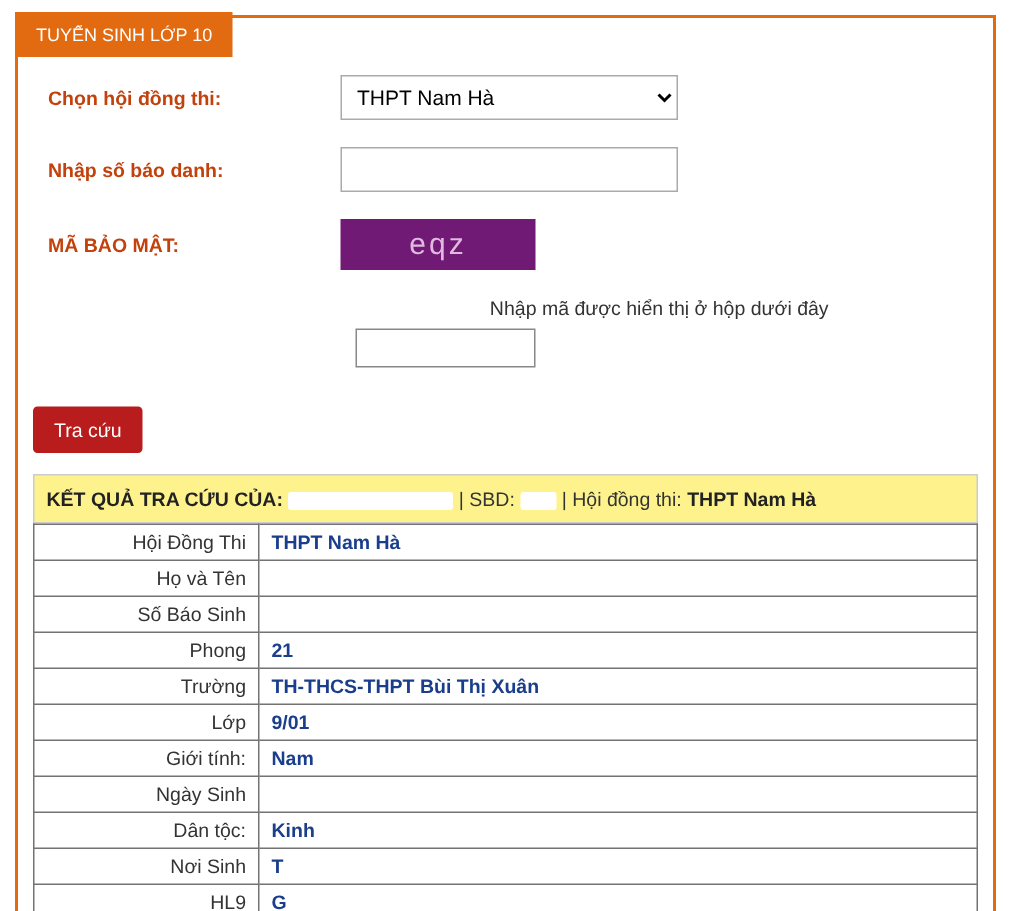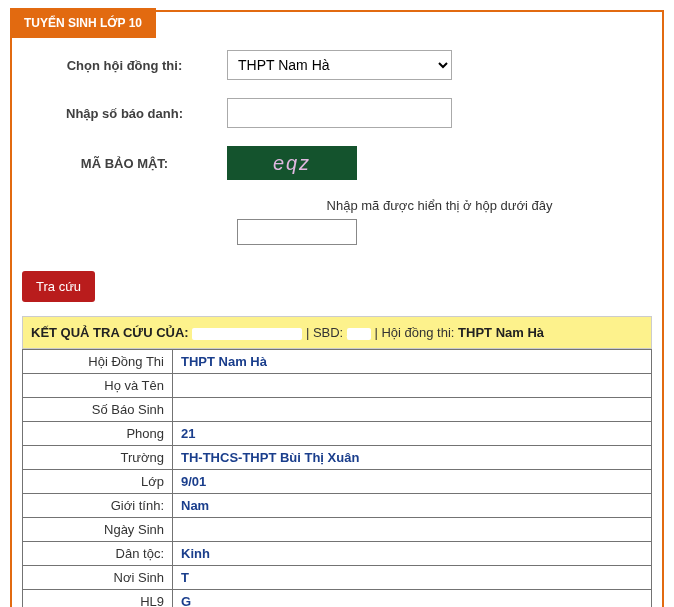--- a/index.html
+++ b/index.html
@@ -16,21 +16,21 @@
     border-top: none;
     position: relative;
     padding-top: 10px;
   }
   .panel-tab {
     position: absolute;
     top: -2px;
     left: -2px;
     background: #e26a10;
     color: #fff;
-    font-weight: bold;
+    font-weight: normal;
     font-size: 12px;
     padding: 8px 14px;
   }
   .panel-top-border {
     position: absolute;
     top: 0;
     left: 0;
     right: 0;
     height: 2px;
     background: #e26a10;
@@ -38,24 +38,24 @@
   .form-area {
     padding: 30px 20px 10px 20px;
   }
   .form-row {
     display: flex;
     align-items: center;
     margin-bottom: 18px;
   }
   .form-label {
     width: 195px;
-    text-align: center;
+    text-align: left;
     padding-right: 10px;
     font-weight: bold;
-    color: #404040;
+    color: #c2410c;
   }
   .sel {
     width: 225px;
     height: 30px;
     border: 1px solid #aaa;
     padding: 4px 6px;
     font-size: 14px;
     background: #fff;
   }
   .text-input {
@@ -64,26 +64,25 @@
     border: 1px solid #aaa;
     padding: 4px 8px;
     font-size: 14px;
   }
   .captcha-img {
     display: inline-flex;
     align-items: center;
     justify-content: center;
     width: 130px;
     height: 34px;
-    background: #14532d;
+    background: #701a75;
     color: #e0b8e0;
     font-family: "Comic Sans MS", cursive, sans-serif;
     font-size: 20px;
     letter-spacing: 2px;
-    font-style: italic;
   }
   .captcha-hint {
     margin-left: 205px;
     margin-bottom: 6px;
     font-size: 13px;
     text-align: center;
   }
   .captcha-input {
     margin-left: 205px;
     width: 120px;

